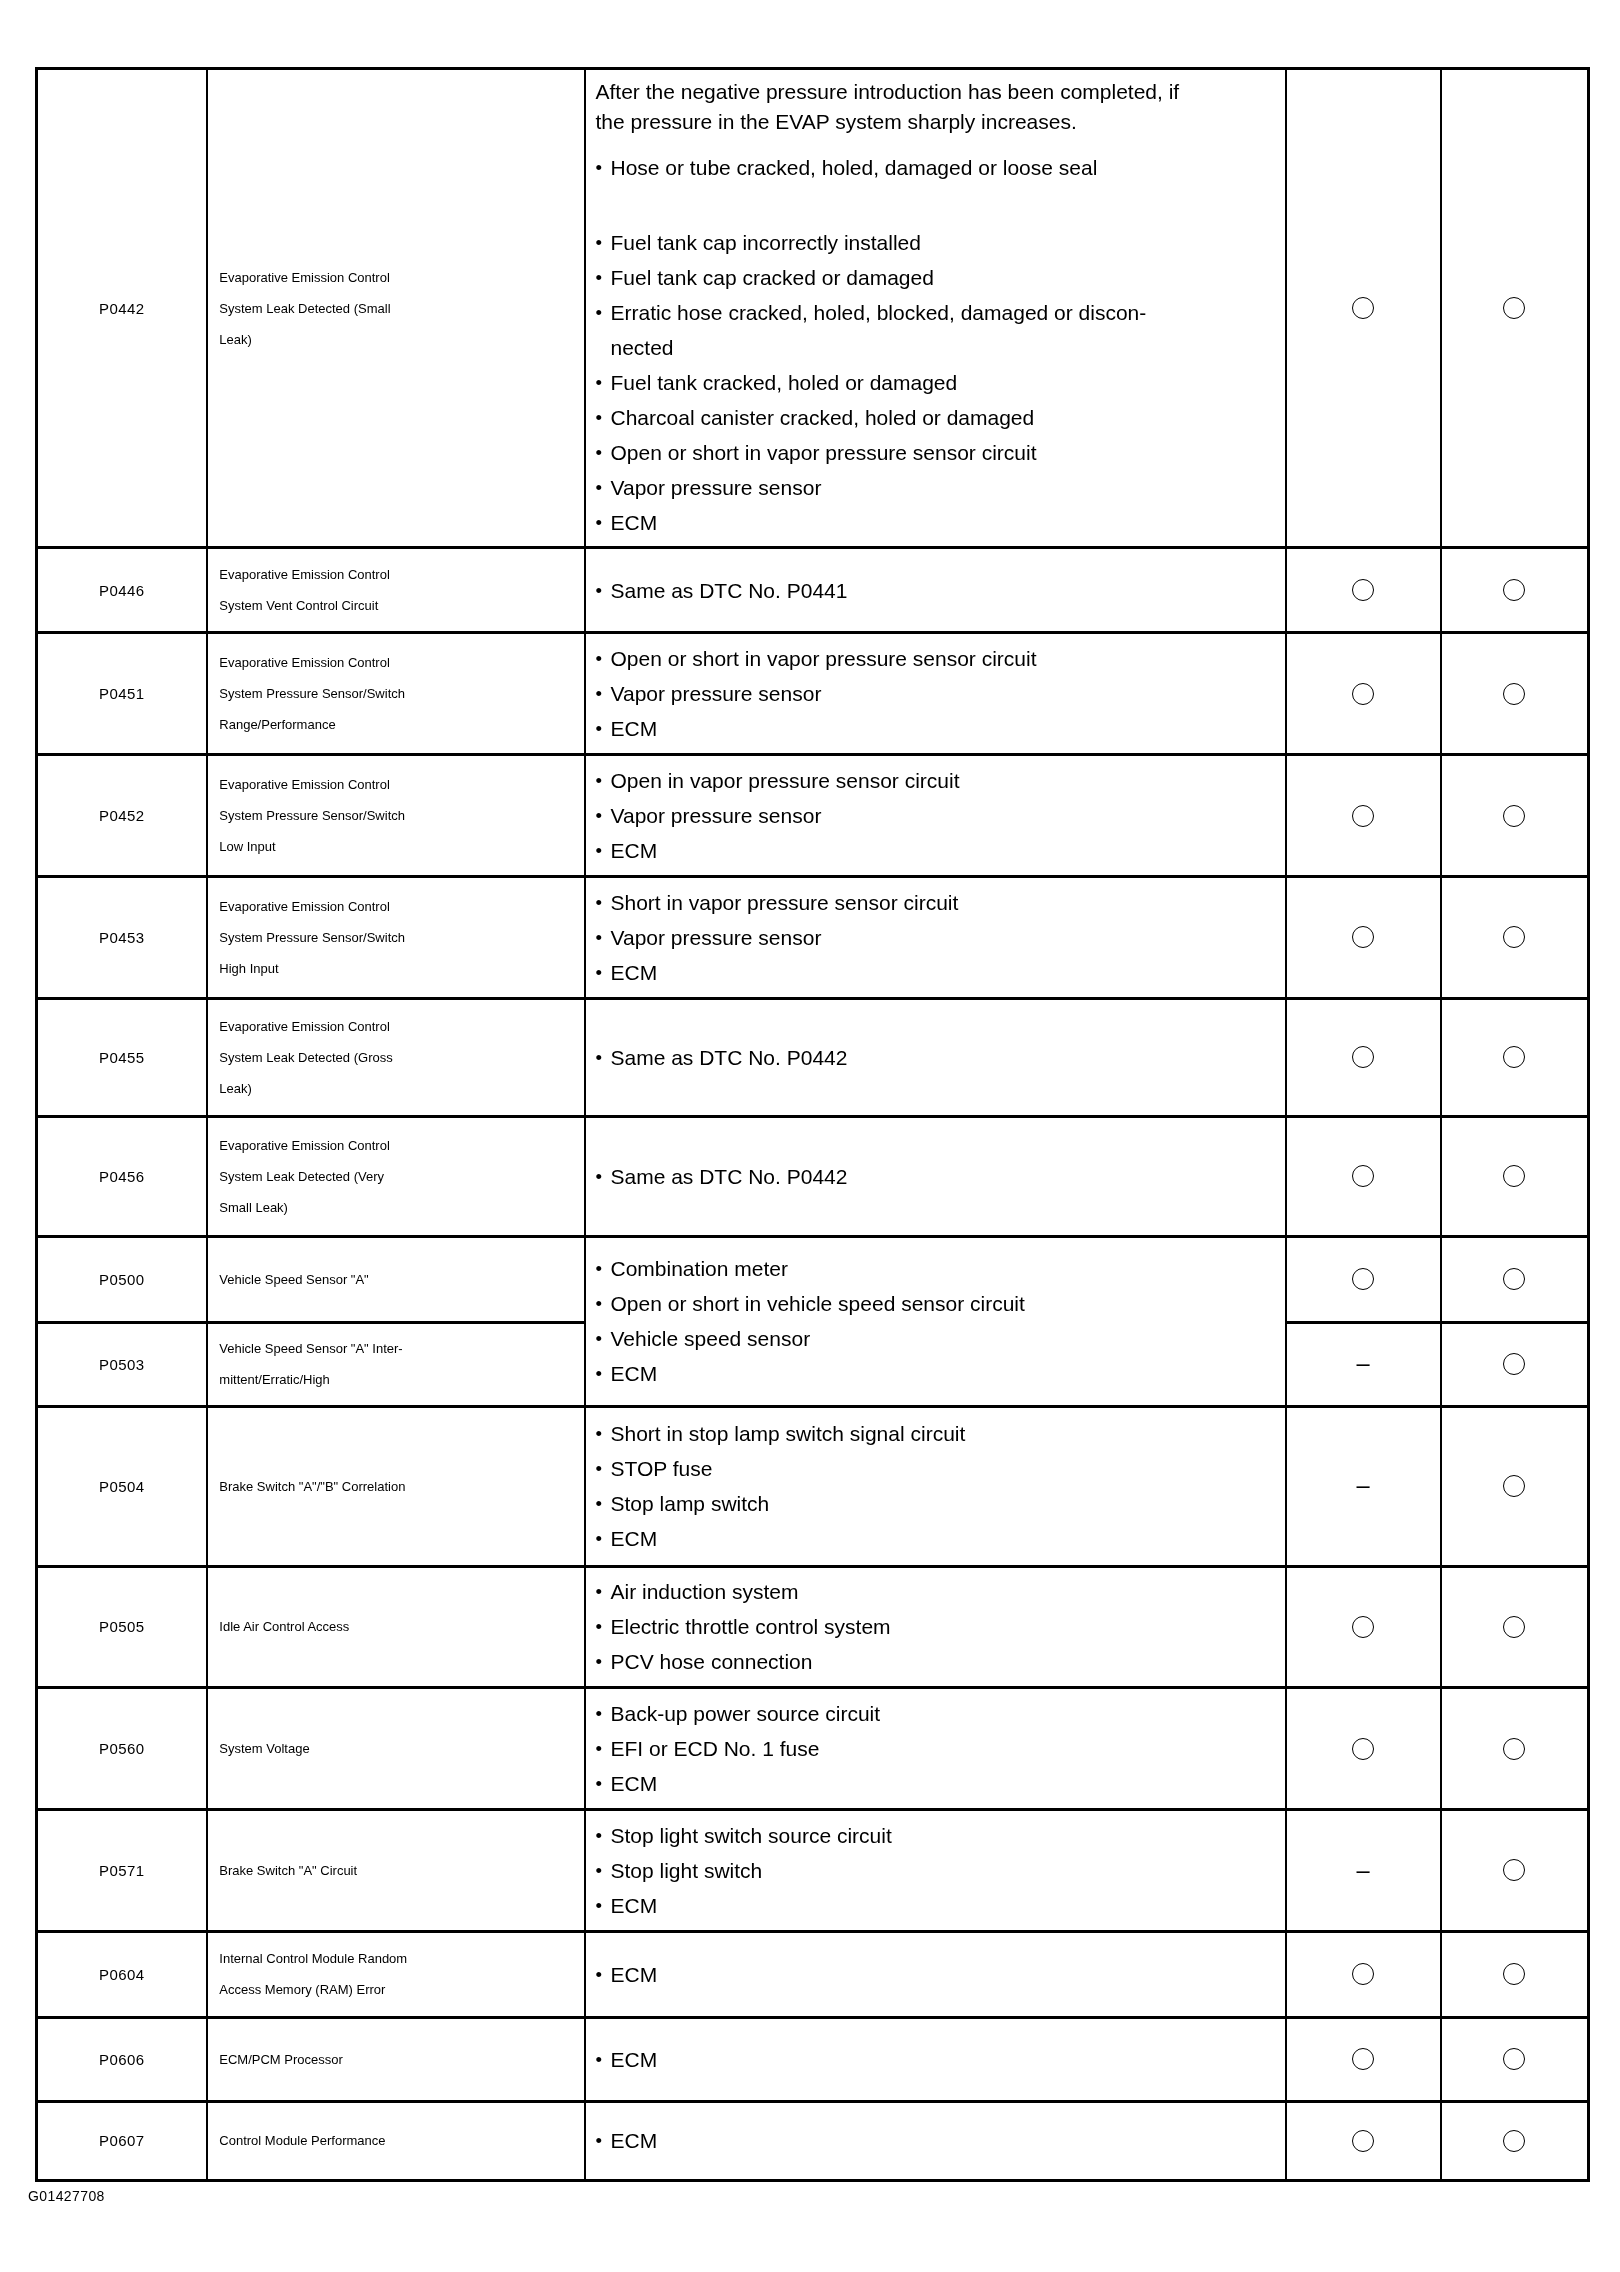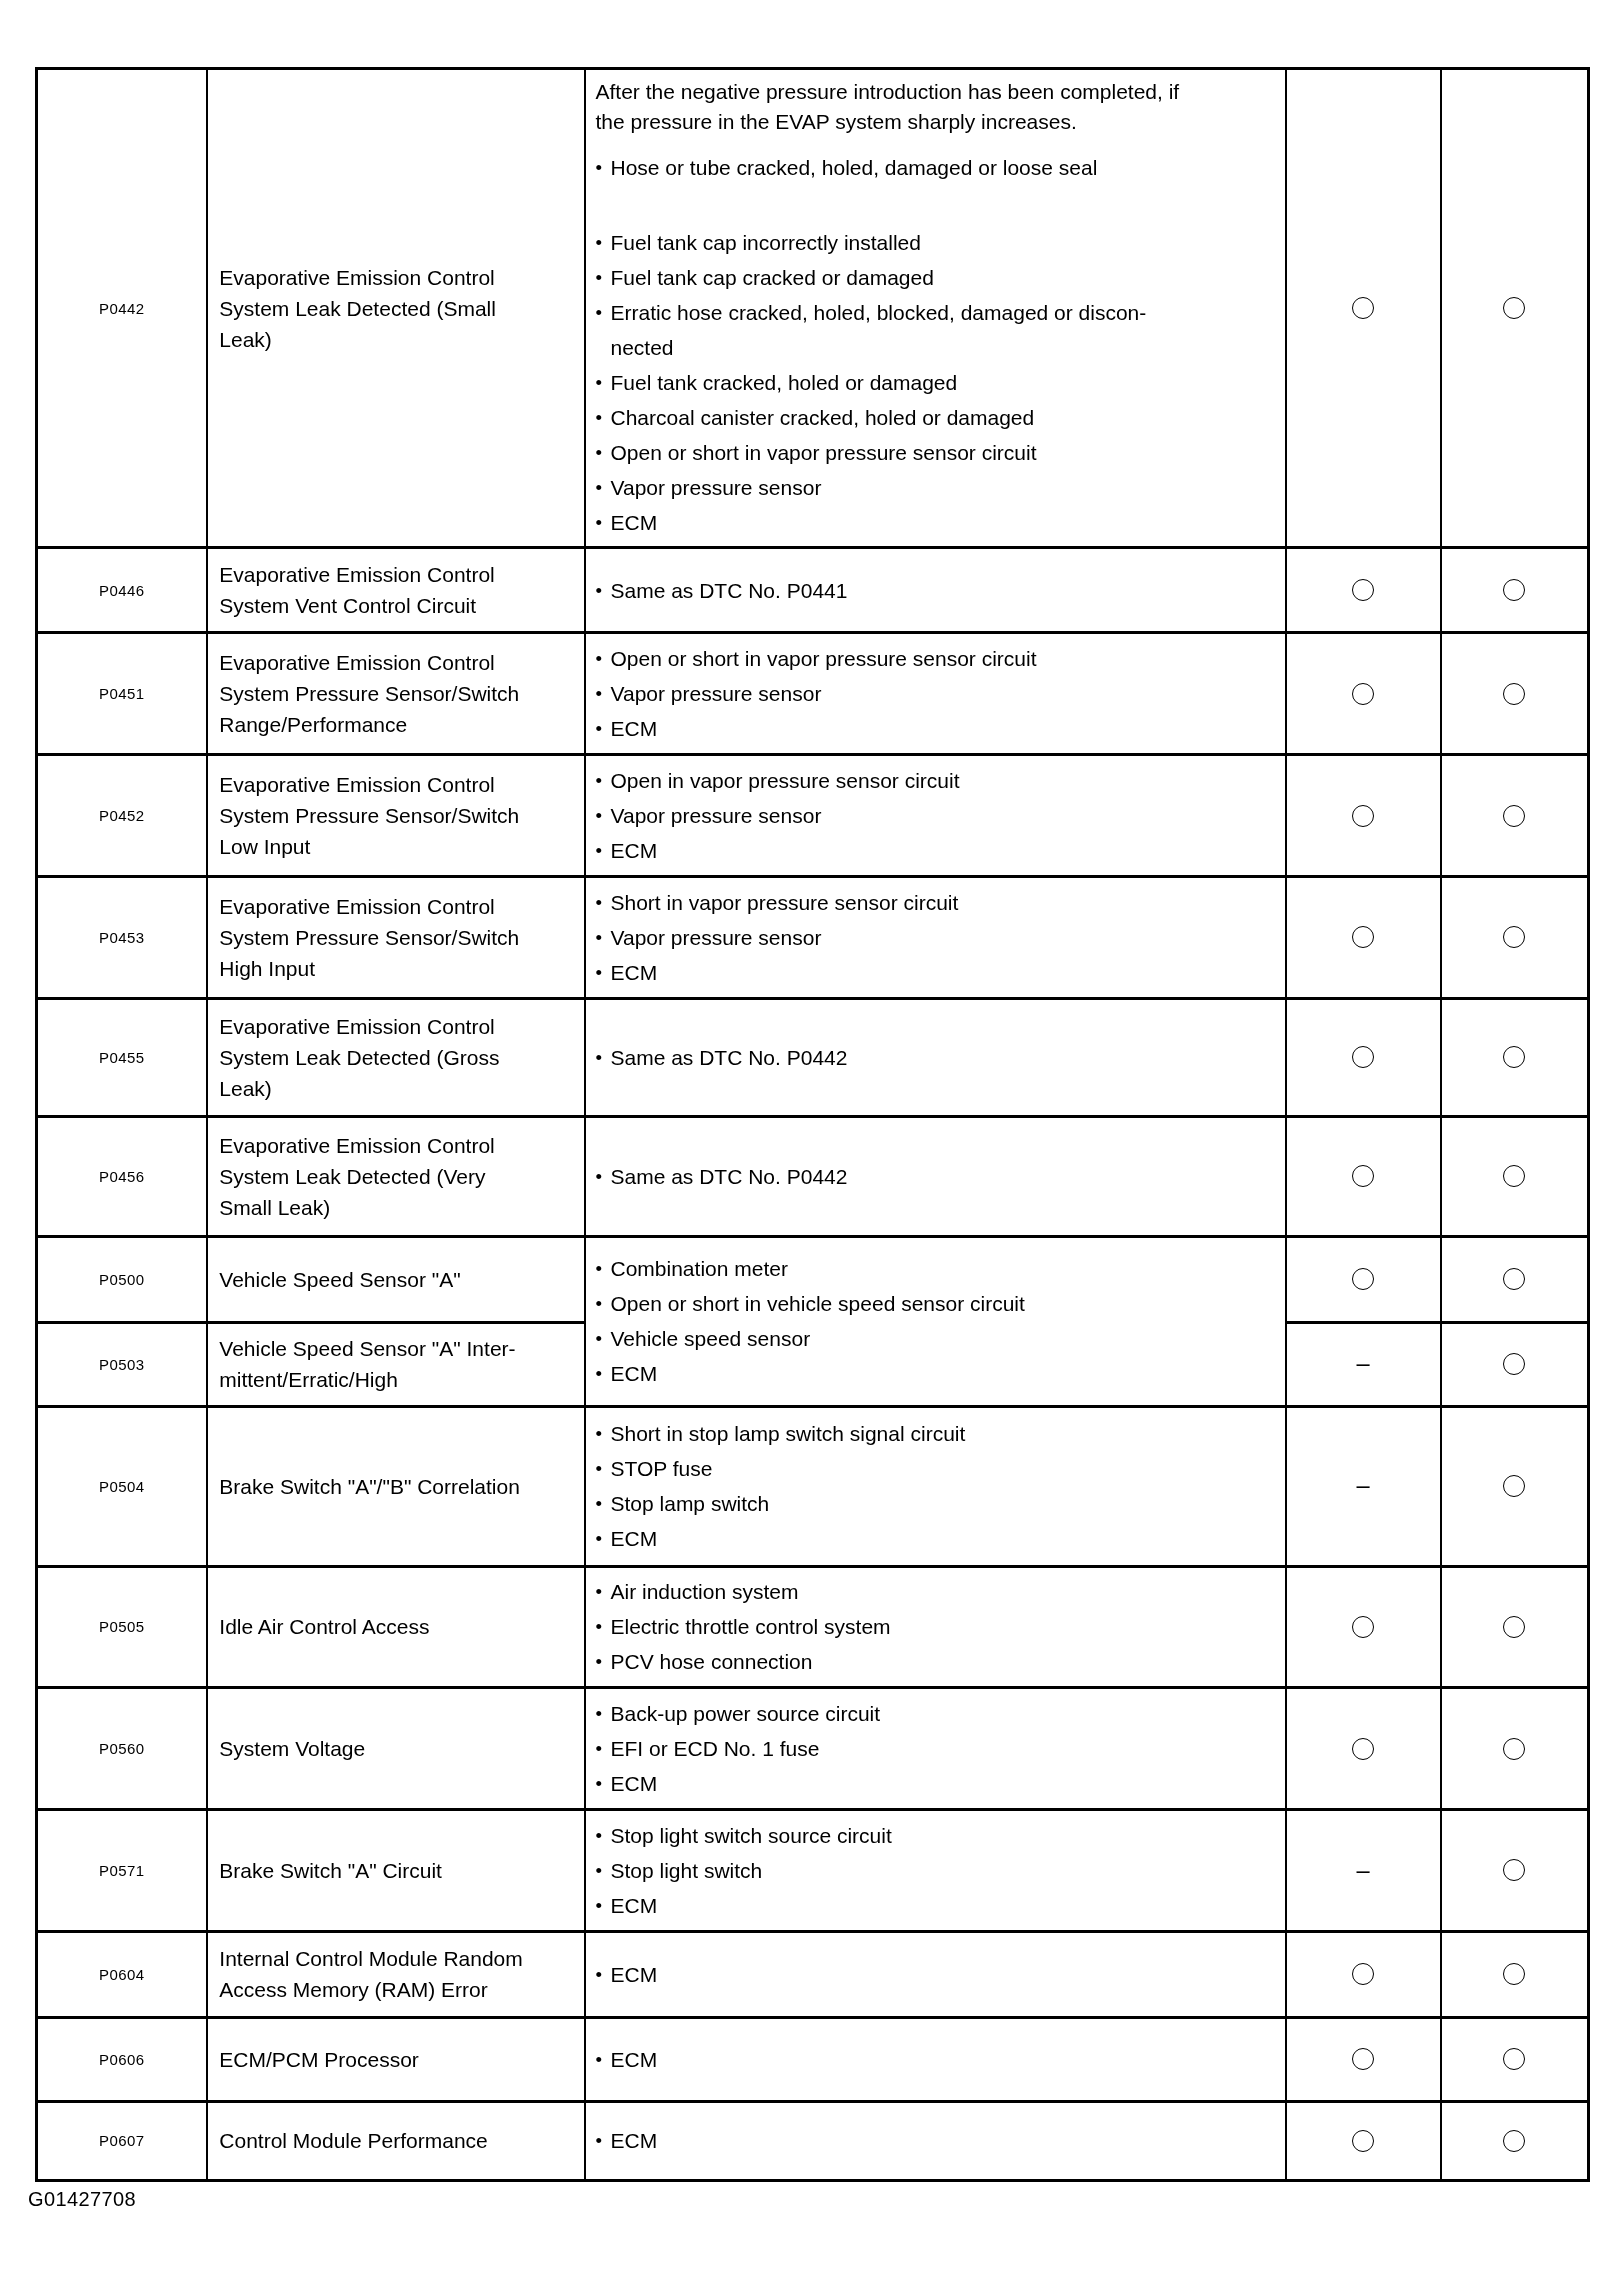--- a/index.html
+++ b/index.html
@@ -37,21 +37,21 @@
     vertical-align: middle;
     overflow: hidden;
   }
   table.dtc-table { border: 3.4px solid #000; }
   .code-cell {
     text-align: center;
     font-size: 15px;
     letter-spacing: 0.4px;
   }
   .desc-cell {
-    font-size: 21px;
+    font-size: 13px;
     padding: 6.7px 8.4px 6.7px 11.8px;
     margin-top: 40px;
   }
   .preline { white-space: pre-line; line-height: 31px; display: block; }
   .trouble-cell {
     padding: 6.7px 8.4px 6.7px 10px;
     font-size: 21px;
   }
   .intro {
     white-space: pre-line;
@@ -81,21 +81,21 @@
   }
   .dash {
     font-size: 23.6px;
     line-height: 23.6px;
     vertical-align: middle;
   }
   .footer-code {
     position: absolute;
     left: 28px;
     top: 2188px;
-    font-size: 20px;
+    font-size: 14px;
     letter-spacing: 0.4px;
   }
 </style>
 </head>
 <body>
 
 <div class="page">
   <div class="table-wrap">
     <table class="dtc-table">
       <colgroup>

